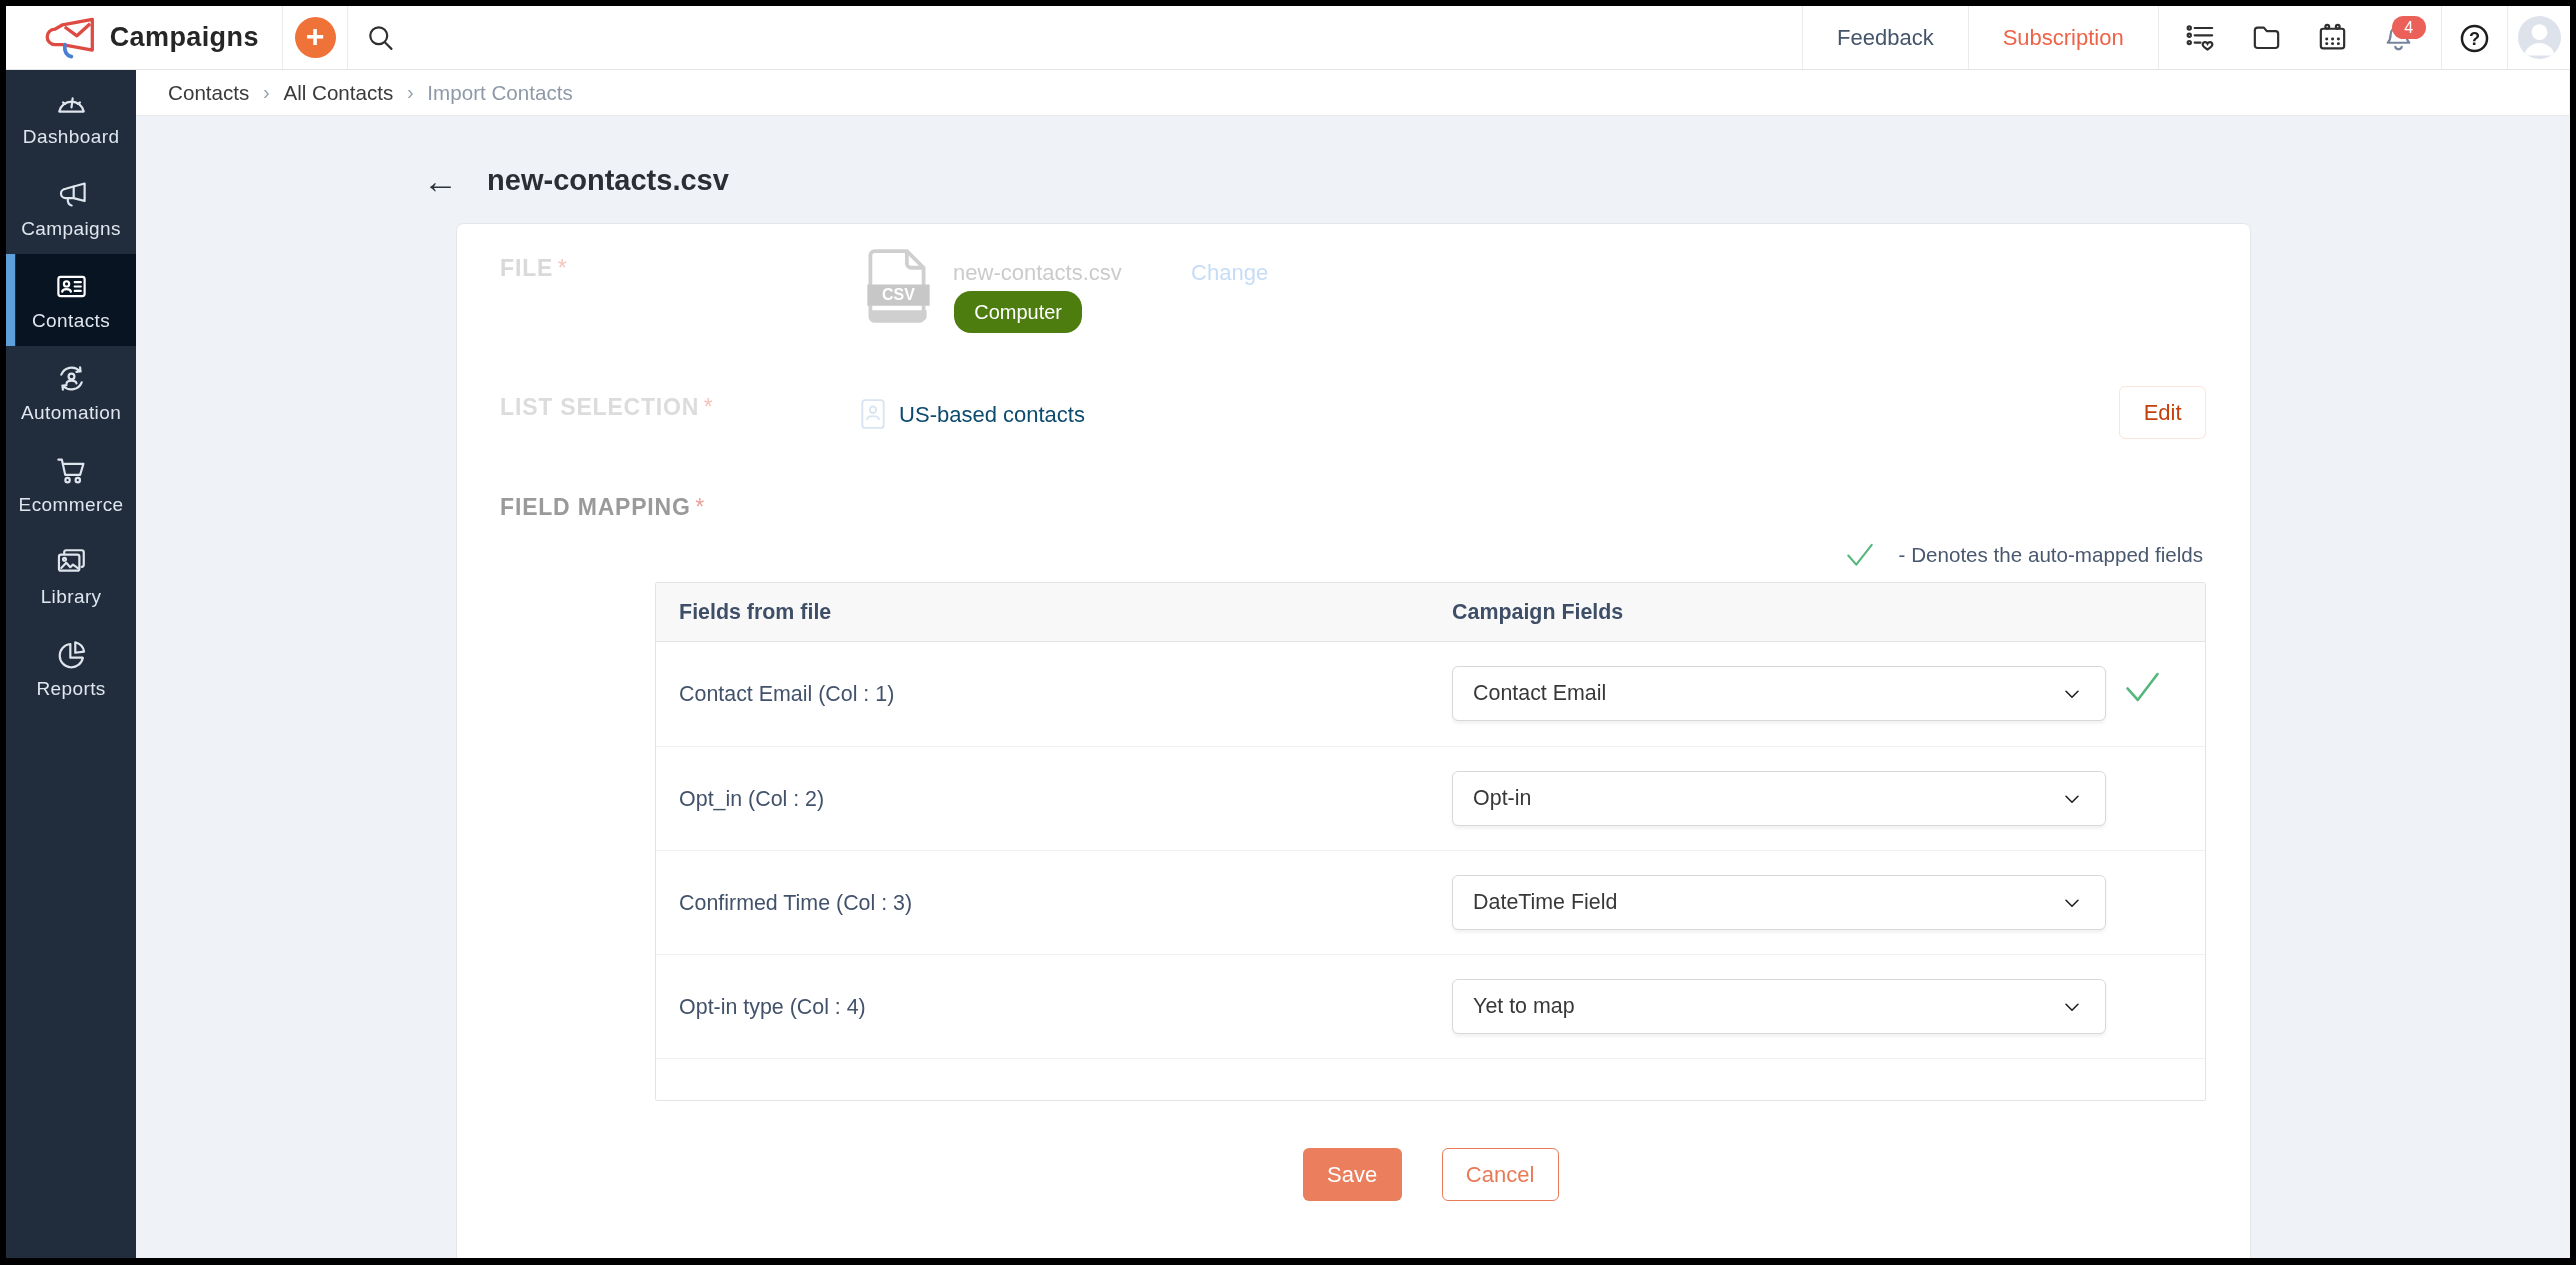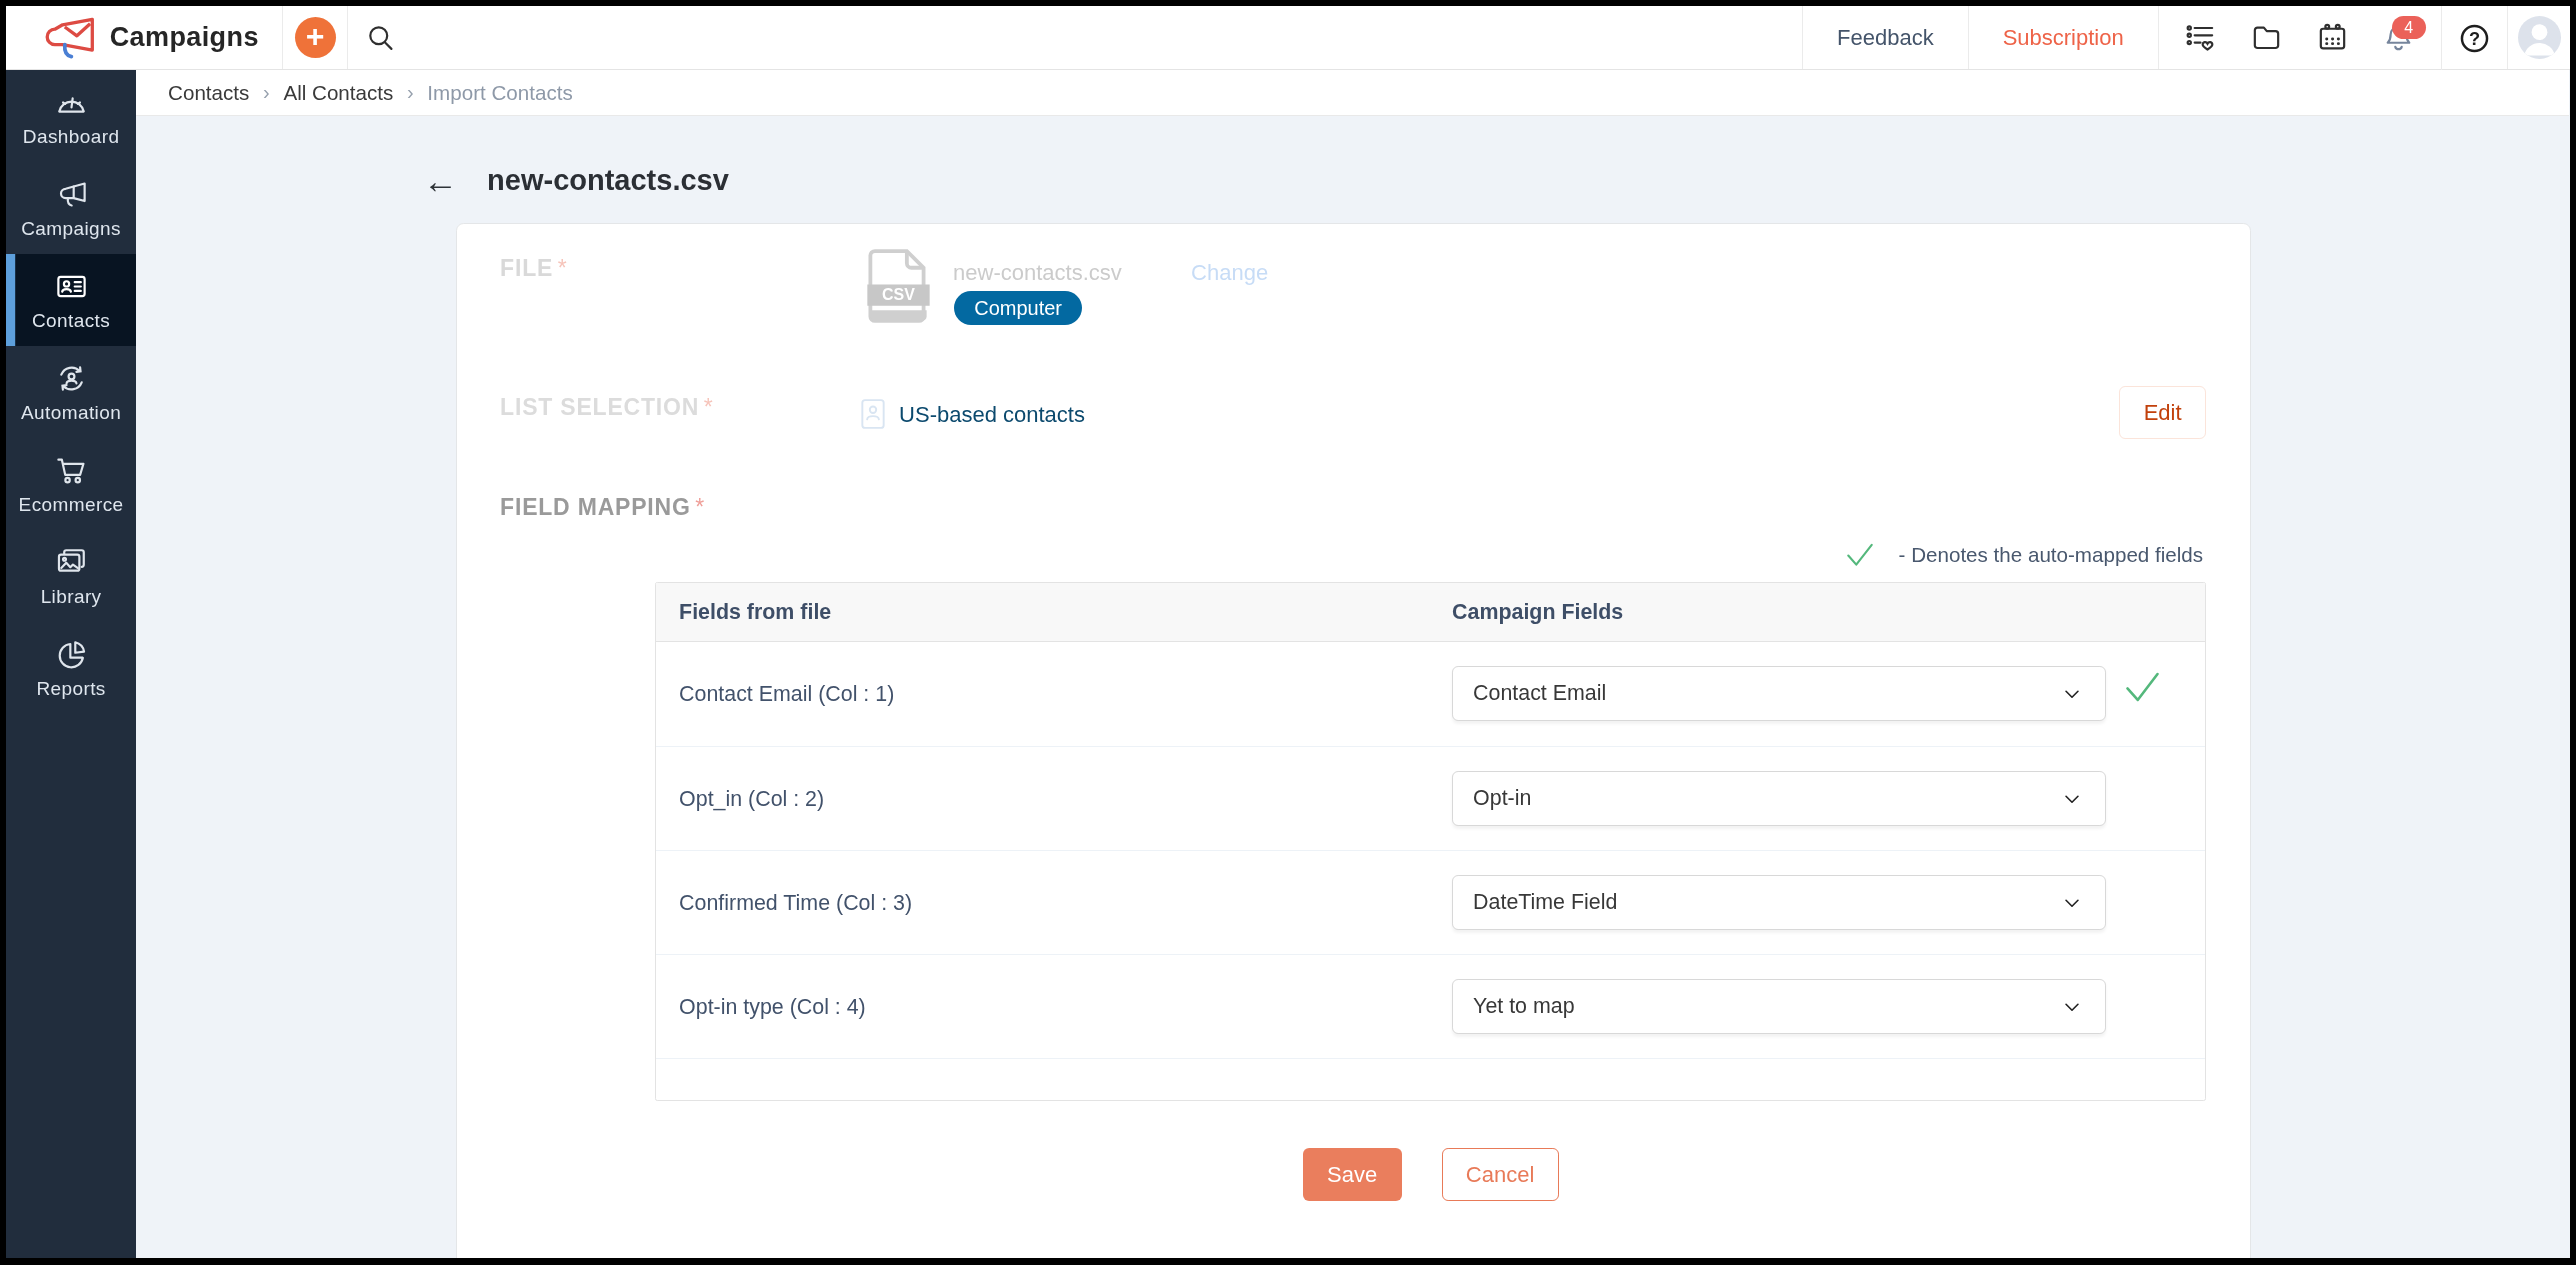--- a/index.html
+++ b/index.html
@@ -50,21 +50,21 @@
 
   .sec-label { position:absolute; left:43px; font-size:23px; letter-spacing:0.8px; font-weight:bold; }
   .sec-label .req { font-weight:normal; margin-left:4.6px; }
   .lbl-file { top:30.5px; color:#d9d9d9; } .lbl-file .req { color:#f6c4ba; }
   .lbl-list { top:170px; color:#dcdcdc; } .lbl-list .req { color:#f6c4ba; }
   .lbl-map  { top:270px; color:#9a9a9a; } .lbl-map .req { color:#ef9f99; }
 
   .file-icon { position:absolute; left:407px; top:24.4px; }
   .file-name { position:absolute; left:496px; top:36px; font-size:22px; color:#cbcbcb; }
   .change-link { position:absolute; left:734px; top:36px; font-size:22px; color:#c7dcf6; }
-  .computer-pill { position:absolute; left:497px; top:67px; width:128px; height:34px; background:#0369a1; border-radius:17px; color:#fff; font-size:20px; display:flex; align-items:center; justify-content:center; }
+  .computer-pill { position:absolute; left:497px; top:67px; width:128px; height:42px; background:#4d7c0f; border-radius:17px; color:#fff; font-size:20px; display:flex; align-items:center; justify-content:center; }
 
   .list-icon { position:absolute; left:403px; top:174px; }
   .list-name { position:absolute; left:442px; top:178px; font-size:22px; color:#0c4a6e; }
   .edit-btn { position:absolute; left:1662px; top:162px; width:87px; height:53px; background:#fff; border:1.5px solid #fbe4da; border-radius:6.1px; color:#c2410c; font-size:22px; display:flex; align-items:center; justify-content:center; }
 
   .map-note { position:absolute; right:47px; top:316px; display:flex; align-items:center; gap:23px; font-size:20.6px; color:#49586e; }
 
   .map-table { position:absolute; left:198px; top:358px; width:1551px; height:519px; border:0.8px solid #e3e3e3; border-radius:2.3px; background:#fff; }
   .mt-header { height:59px; background:#f8f8f8; border-bottom:0.8px solid #e3e3e3; display:flex; align-items:center; font-size:21.4px; font-weight:bold; color:#3e4e67; position:relative; }
   .mt-h-file { position:absolute; left:23px; }

